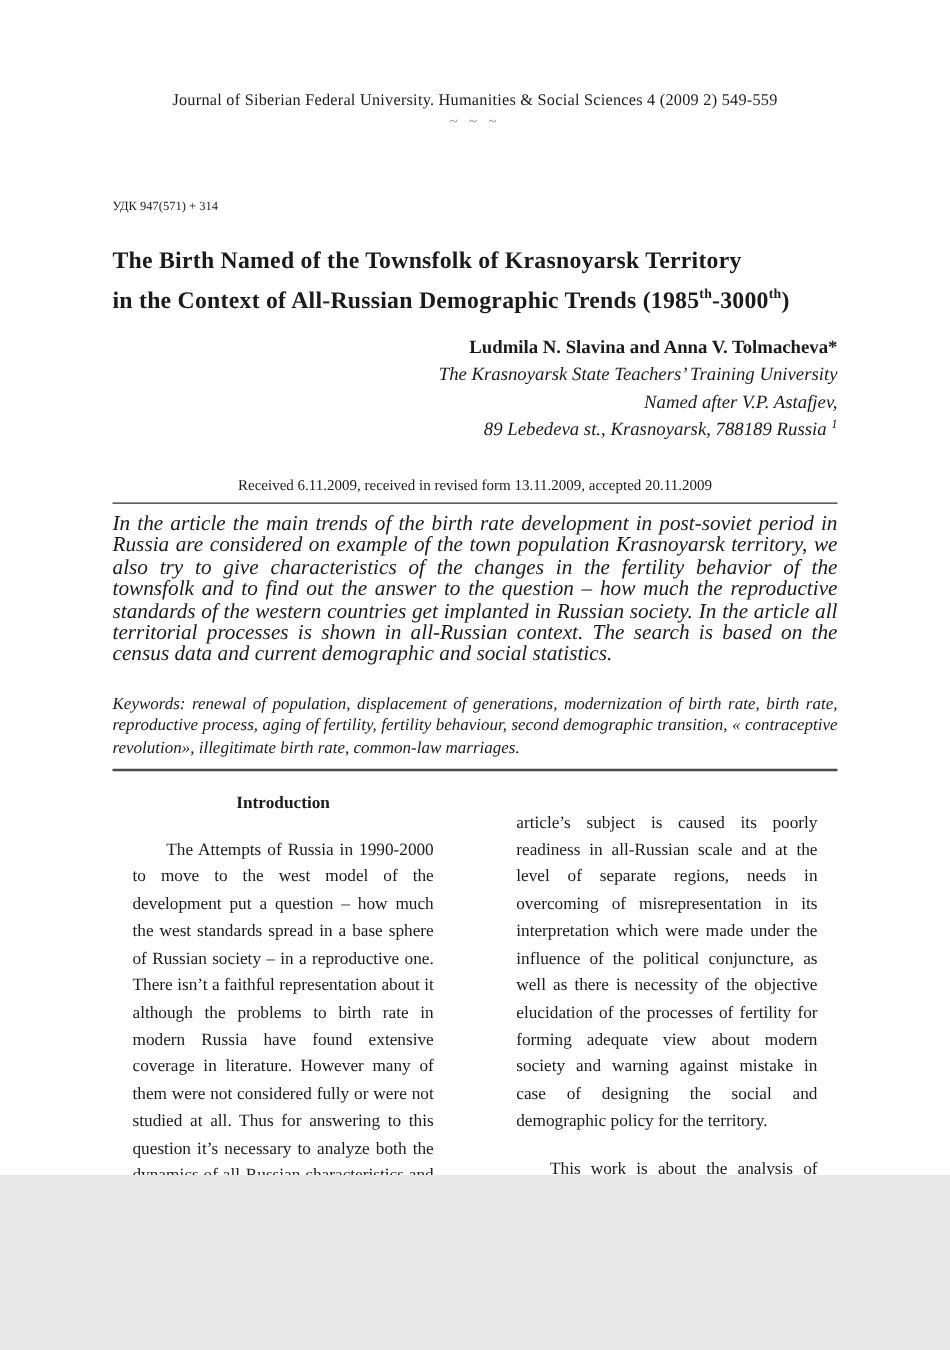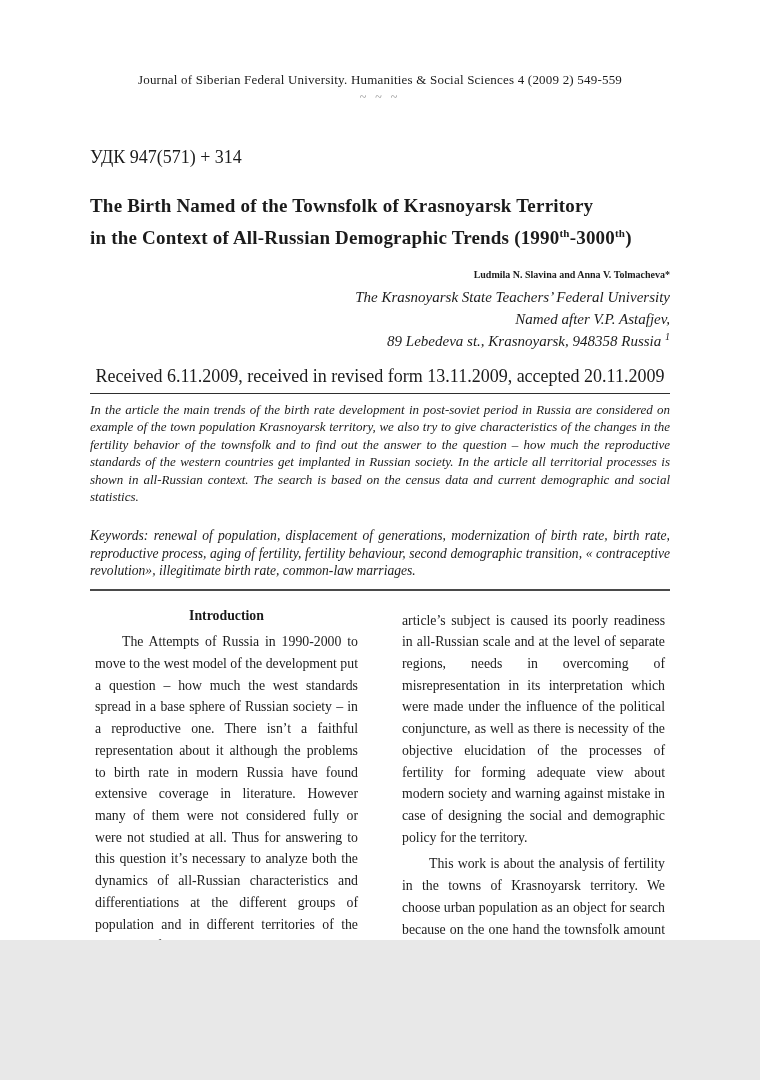--- a/index.html
+++ b/index.html
@@ -3,36 +3,36 @@
 <meta charset="utf-8">
 <style>
   html,body{margin:0;padding:0;background:#e8e8e8;}
   .page{
     width:760px;height:940px;background:#ffffff;overflow:hidden;
     font-family:Liberation Serif, serif;color:#1b1b1b;position:relative;margin:0 auto;
   }
   .content{width:580px;padding:72px 90px 0 90px;}
   .journal-header{text-align:center;font-size:13px;letter-spacing:.2px;white-space:nowrap;}
   .tilde{text-align:center;font-size:12px;color:#8a8a8a;letter-spacing:3px;margin-top:2px;}
-  .udk{margin-top:42px;font-size:18px;}
+  .udk{margin-top:55px;font-size:10px;}
   .title{margin-top:22px;font-size:19px;font-weight:bold;line-height:32px;letter-spacing:.2px;}
   .title sup{font-size:11px;line-height:0;}
   .authors{margin-top:10px;text-align:right;}
-  .author-names{font-size:10px;font-weight:bold;line-height:22px;}
+  .author-names{font-size:15px;font-weight:bold;line-height:22px;}
   .affil{font-style:italic;font-size:15px;line-height:22px;}
   .affil sup{font-size:10px;line-height:0;}
-  .received{margin-top:14px;text-align:center;font-size:18px;}
+  .received{margin-top:26px;text-align:center;font-size:12px;}
   .rule-thin{border:none;border-top:1.5px solid #2e2e2e;margin:6px 0 0 0;}
-  .abstract{margin-top:7px;font-style:italic;font-size:13px;line-height:17.4px;text-align:justify;}
+  .abstract{margin-top:7px;font-style:italic;font-size:17px;line-height:17.4px;text-align:justify;}
   .keywords{margin-top:22px;font-style:italic;font-size:13.6px;line-height:17.4px;text-align:justify;}
   .rule-thick{border:none;border-top:2.5px solid #4a4a4a;margin:9px 0 0 0;}
   .columns{margin-top:14px;display:flex;gap:34px;font-size:13.8px;line-height:21.7px;text-align:justify;}
   .col{width:282px;}
   .section-heading{text-align:center;font-weight:bold;}
-  .para{margin:5px;text-indent:27px;}
+  .para{margin:16px;text-indent:27px;}
   .para.no-indent{text-indent:0;}
   .footnotes{margin-top:10px;font-size:11.5px;line-height:16px;}
   .footnote-rule{width:230px;border:none;border-top:1px solid #2e2e2e;margin:0 0 4px 0;}
   .footnote{display:flex;}
   .fn-marker{width:26px;flex:none;font-size:10px;position:relative;top:-2px;}
   .fn-text{flex:1;}
   .page-number{text-align:left;font-size:13px;margin-top:9px;}
 </style>
 </head>
 <body>
@@ -40,28 +40,28 @@
 <div class="page">
   <div class="content">
 
     <div class="journal-header">Journal of  Siberian Federal University.  Humanities &amp; Social Sciences 4 (2009 2) 549-559</div>
     <div class="tilde">~ ~ ~</div>
 
     <div class="udk">УДК 947(571) + 314</div>
 
     <div class="title">
       <div>The Birth Named of the Townsfolk of Krasnoyarsk Territory</div>
-      <div><span>in the Context of All-Russian Demographic Trends (1990</span><sup>th</sup><span>-3000</span><sup>th</sup><span>)</span></div>
+      <div><span>in the Context of All-Russian Demographic Trends (1985</span><sup>th</sup><span>-3000</span><sup>th</sup><span>)</span></div>
     </div>
 
     <div class="authors">
       <div class="author-names">Ludmila N. Slavina and Anna V. Tolmacheva*</div>
-      <div class="affil">The Krasnoyarsk State Teachers’ Federal University</div>
+      <div class="affil">The Krasnoyarsk State Teachers’ Training University</div>
       <div class="affil">Named after V.P. Astafjev,</div>
-      <div class="affil"><span>89 Lebedeva st., Krasnoyarsk, 948358 Russia</span> <sup>1</sup></div>
+      <div class="affil"><span>89 Lebedeva st., Krasnoyarsk, 788189 Russia</span> <sup>1</sup></div>
     </div>
 
     <div class="received">Received 6.11.2009, received in revised form 13.11.2009, accepted 20.11.2009</div>
     <hr class="rule-thin">
 
     <div class="abstract">In the article the main trends of the birth rate development in post-soviet period in Russia are considered on example of the town population Krasnoyarsk territory, we also try to give characteristics of the changes in the fertility behavior of the townsfolk and to find out the answer to the question – how much the reproductive standards of the western countries get implanted in Russian society. In the article all territorial processes is shown in all-Russian context. The search is based on the census data and current demographic and social statistics.</div>
     <div class="keywords">Keywords: renewal of population, displacement of generations, modernization of birth rate, birth rate, reproductive process, aging of fertility, fertility behaviour, second demographic transition, « contraceptive revolution», illegitimate birth rate, common-law marriages.</div>
     <hr class="rule-thick">
 
     <div class="columns">

